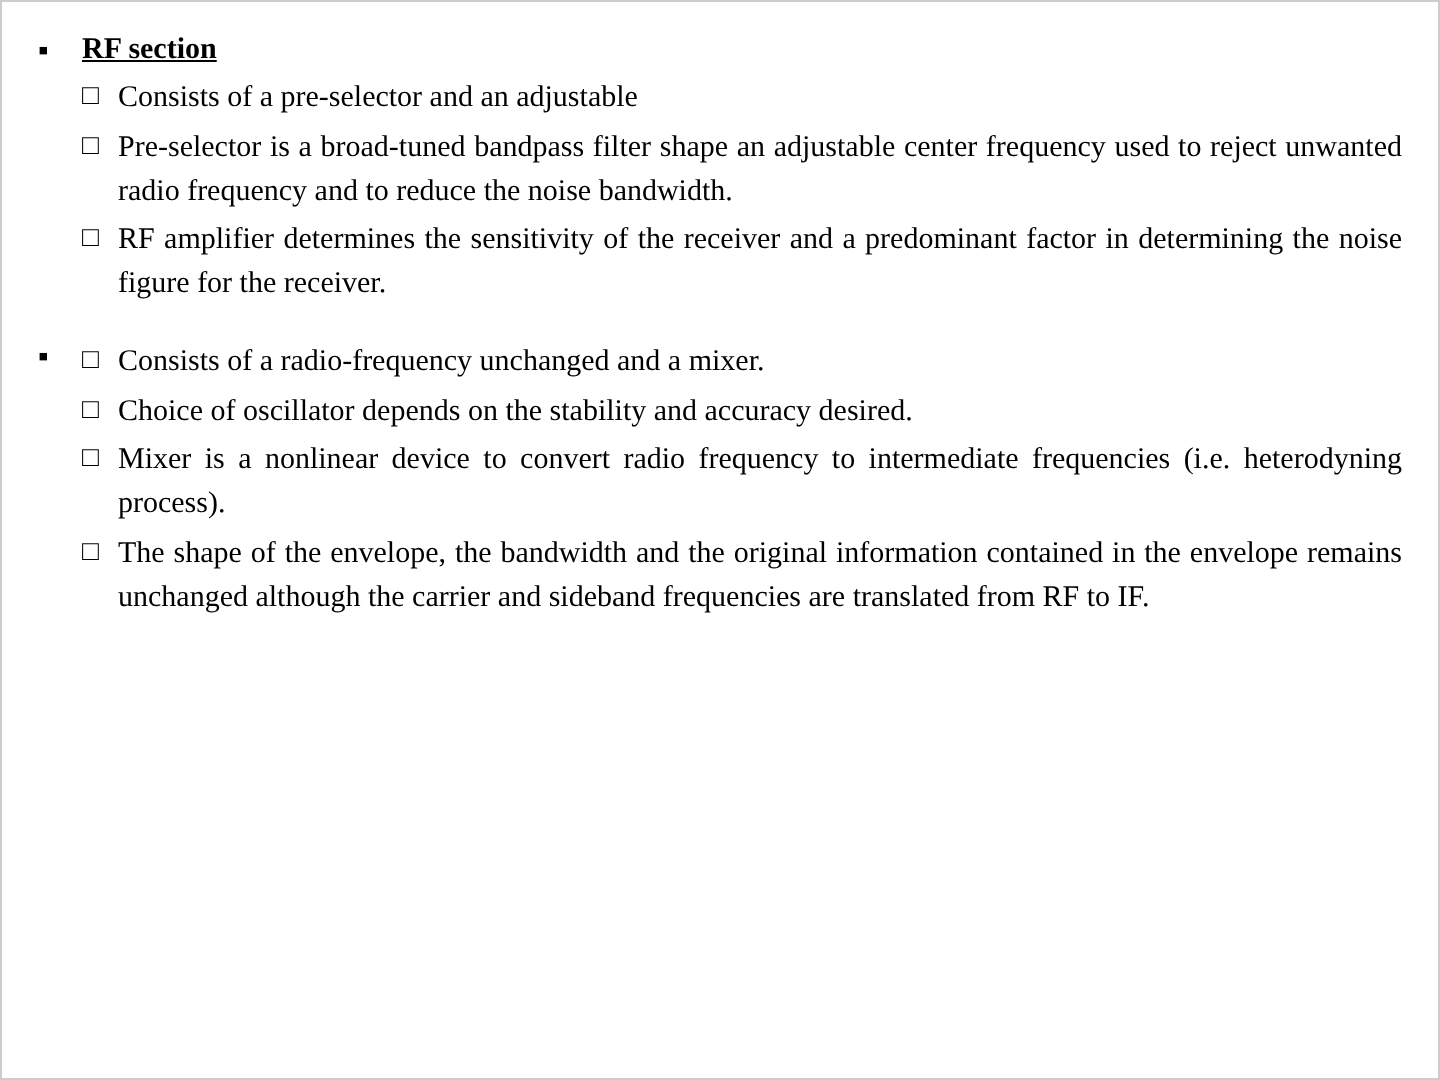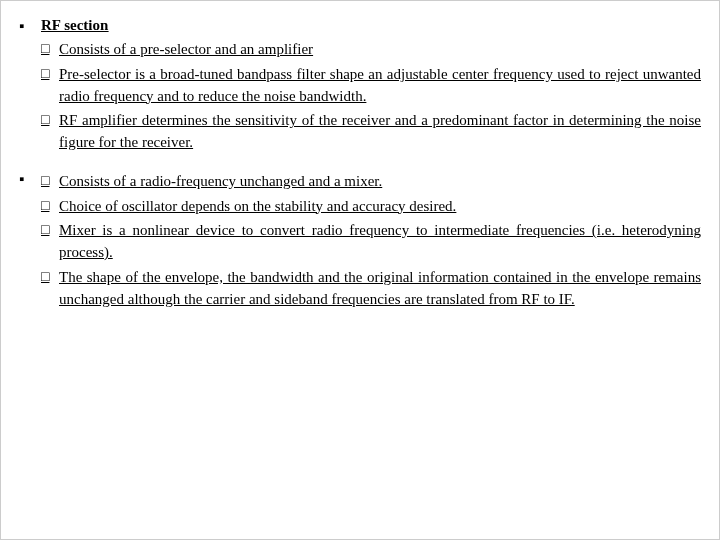--- a/index.html
+++ b/index.html
@@ -31,21 +31,20 @@
     }
     .bullet {
       min-width: 18px;
       margin-right: 4px;
       font-size: 15px;
       line-height: 1.4;
       margin-top: 1px;
     }
     .section-content {
       flex: 1;
-      text-decoration: underline;
     }
     .section-title {
       font-weight: bold;
       text-decoration: underline;
       font-size: 15px;
       line-height: 1.4;
       margin-bottom: 2px;
     }
     .sub-item {
       display: flex;
@@ -69,21 +68,21 @@
 
 <div class="page-container">
 
   <div class="section-block">
     <div class="bullet">▪</div>
     <div class="section-content">
       <div class="section-title">RF section</div>
 
       <div class="sub-item">
         <span class="sub-bullet">□</span>
-        <span class="sub-text">Consists of a pre-selector and an amplifier</span>
+        <span class="sub-text">Consists of a pre-selector and an adjustable</span>
       </div>
 
       <div class="sub-item">
         <span class="sub-bullet">□</span>
         <span class="sub-text">Pre-selector is a broad-tuned bandpass filter shape an adjustable center frequency used to reject unwanted radio frequency and to reduce the noise bandwidth.</span>
       </div>
 
       <div class="sub-item">
         <span class="sub-bullet">□</span>
         <span class="sub-text">RF amplifier determines the sensitivity of the receiver and a predominant factor in determining the noise figure for the receiver.</span>

